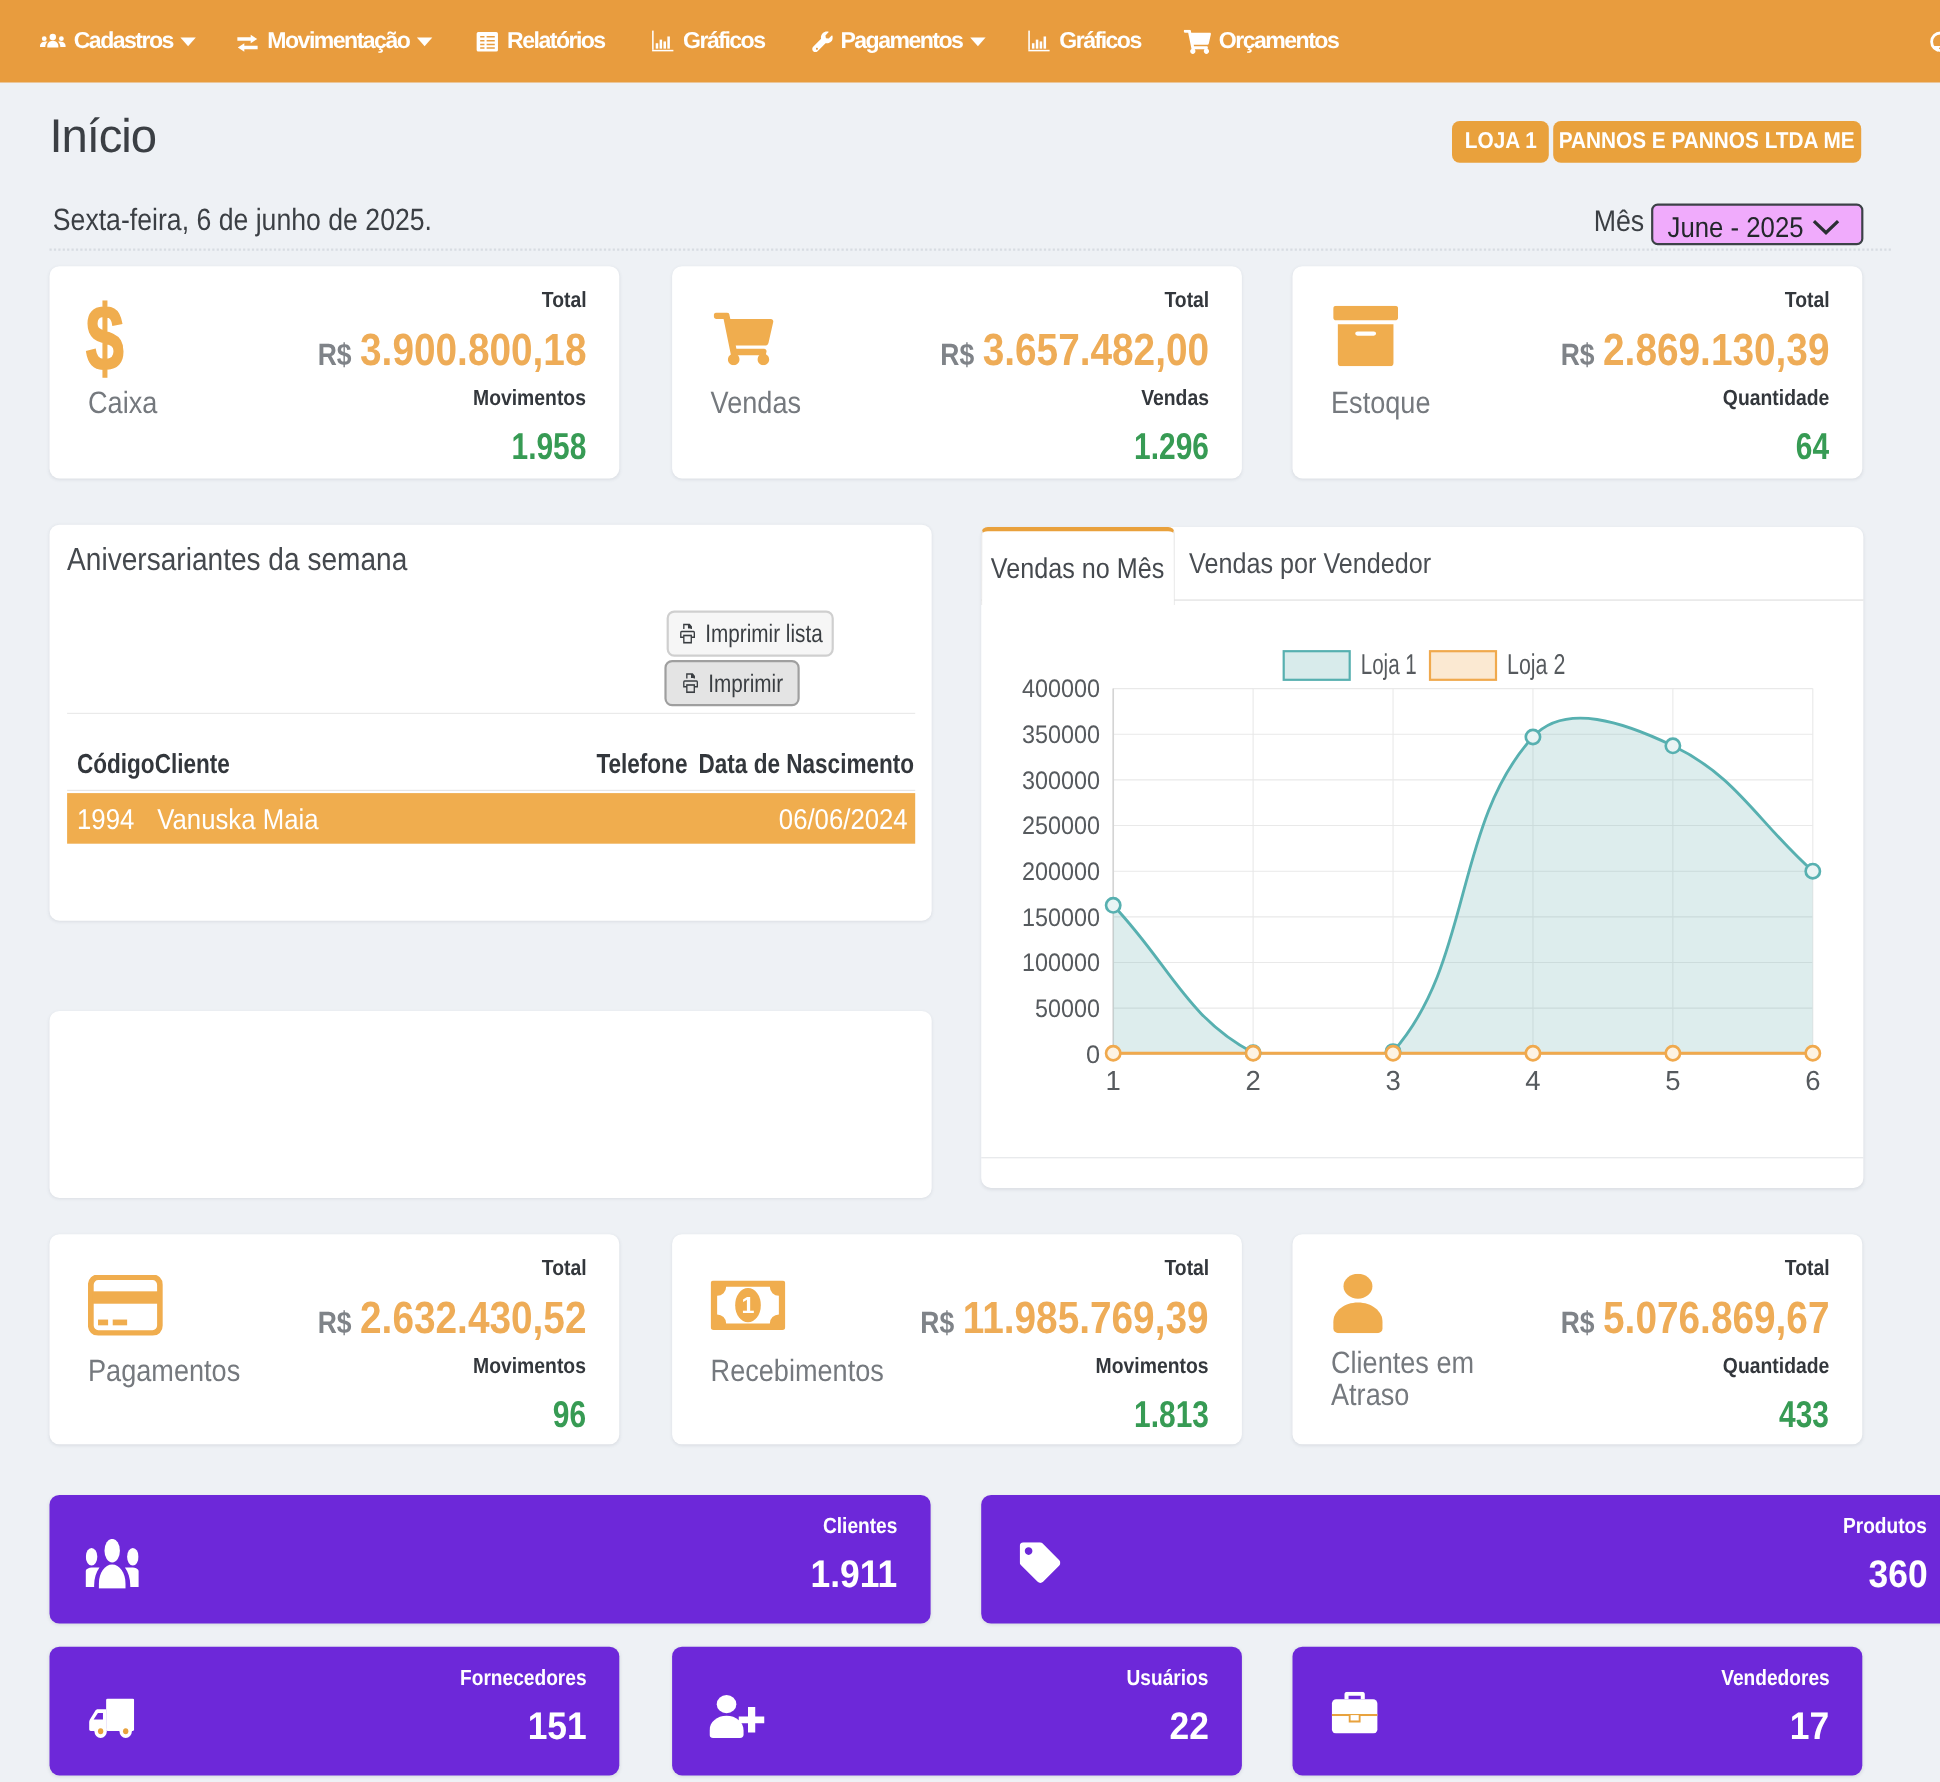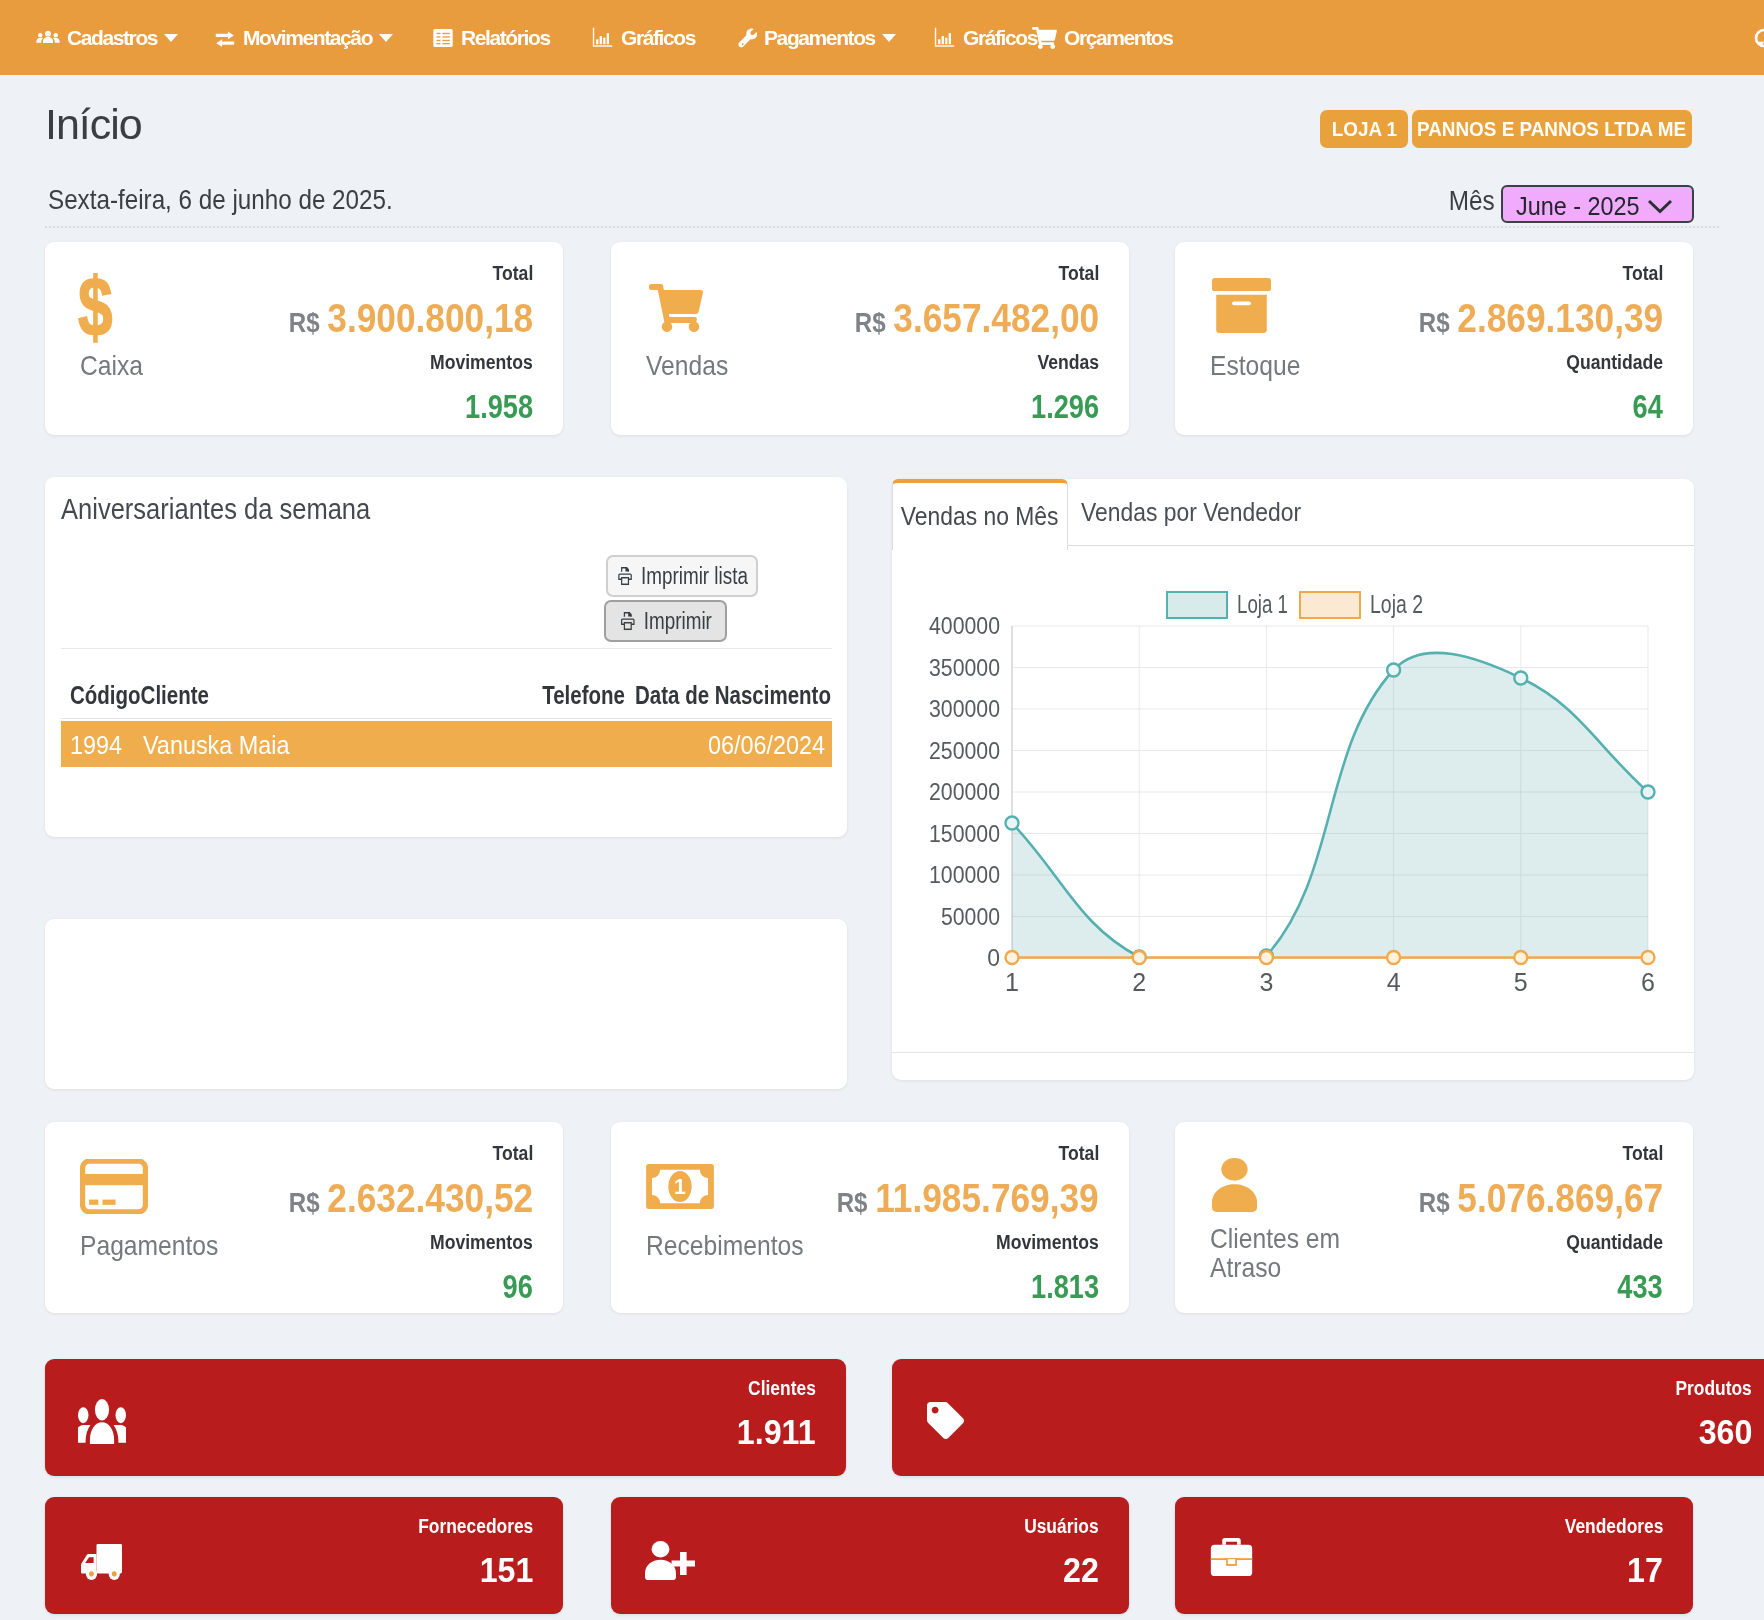--- a/index.html
+++ b/index.html
@@ -20,21 +20,21 @@
 .hr-dash{position:absolute;left:45px;top:226px;width:1674px;border-top:2px dotted #d7dce2}
 .card{position:absolute;background:#fff;border-radius:9px;box-shadow:0 1px 3px rgba(60,70,90,.10)}
 .ct{position:absolute;right:30px;font-size:20px;font-weight:700;color:#33373c;transform-origin:100% 0;transform:scaleX(.88);white-space:nowrap;line-height:1.1}
 .cnumline{position:absolute;right:30px;white-space:nowrap;transform:scaleX(.86);transform-origin:100% 0;line-height:41px}
 .crs{font-size:28px;font-weight:700;color:#7f8388;margin-right:9px}
 .cnum{font-size:41px;font-weight:700;color:#eeac57}
 .cgreen{position:absolute;right:30px;font-size:34px;font-weight:700;color:#379b54;transform:scaleX(.8);transform-origin:100% 0;line-height:1}
 .clabel{position:absolute;left:35px;font-size:28px;color:#75797e;transform:scaleX(.88);transform-origin:0 0;white-space:nowrap;line-height:1}
 .cicon{position:absolute;color:#f0ad4e}
 .panel{position:absolute;background:#fff;border-radius:9px;box-shadow:0 1px 3px rgba(60,70,90,.10)}
-.op{position:absolute;background:#b91c1c;border-radius:9px;color:#fff;box-shadow:0 1px 3px rgba(60,70,90,.12)}
+.op{position:absolute;background:#6d28d9;border-radius:9px;color:#fff;box-shadow:0 1px 3px rgba(60,70,90,.12)}
 .oplbl{position:absolute;right:30px;font-size:20px;font-weight:700;transform:scaleX(.87);transform-origin:100% 0;white-space:nowrap;line-height:1}
 .opnum{position:absolute;right:30px;font-size:35px;font-weight:700;transform:scaleX(.92);transform-origin:100% 0;line-height:1}
 .opicon{position:absolute;left:30px;color:#fff}
 .btn-print{position:absolute;display:flex;align-items:center;justify-content:center;box-sizing:border-box;border-radius:7px;font-size:23px;color:#3a3e42;background:#f6f6f6;border:2px solid #cfcfcf}
 .tabtxt{font-size:26px;color:#45494e;transform:scaleX(.88);white-space:nowrap}
 </style></head><body>
 <div id="page">
   <div id="nav" class="abs">
     <div class="navitem" style="left:36px">
         <span class="nicon">
@@ -106,21 +106,21 @@
             <rect x="20" y="20" width="34" height="426"></rect>
             <rect x="20" y="446" width="472" height="34"></rect>
             <rect x="100" y="300" width="56" height="120"></rect>
             <rect x="186" y="220" width="56" height="200"></rect>
             <rect x="272" y="260" width="56" height="160"></rect>
             <rect x="358" y="150" width="56" height="270"></rect>
           </svg>
         </span>
         <span class="txt">Gráficos</span>
       </div>
-    <div class="navitem" style="left:1032px">
+    <div class="navitem" style="left:1076px">
         <span class="nicon">
           <svg width="25" height="22" viewBox="0 0 576 512" fill="#fff">
             <path d="M528.12 301.319l47.273-208C578.806 78.301 567.391 64 551.99 64H159.208l-9.166-44.81C147.758 8.021 137.93 0 126.529 0H24C10.745 0 0 10.745 0 24v16c0 13.255 10.745 24 24 24h69.883l70.248 343.435C147.325 417.1 136 435.222 136 456c0 30.928 25.072 56 56 56s56-25.072 56-56c0-15.674-6.447-29.835-16.824-40h209.647C430.447 426.165 424 440.326 424 456c0 30.928 25.072 56 56 56s56-25.072 56-56c0-22.172-12.888-41.332-31.579-50.405l5.517-24.276c3.413-15.018-8.002-29.319-23.403-29.319H218.117l-6.545-32h293.145c11.206 0 20.92-7.754 23.403-22.681z"></path>
           </svg>
         </span>
         <span class="txt">Orçamentos</span>
       </div>
     <div class="navitem" style="left:1753px">
         <svg width="22" height="22" viewBox="0 0 512 512" fill="#fff">
           <circle cx="256" cy="256" r="186" fill="none" stroke="#fff" stroke-width="60" stroke-dasharray="900 280" stroke-dashoffset="-160"></circle>

